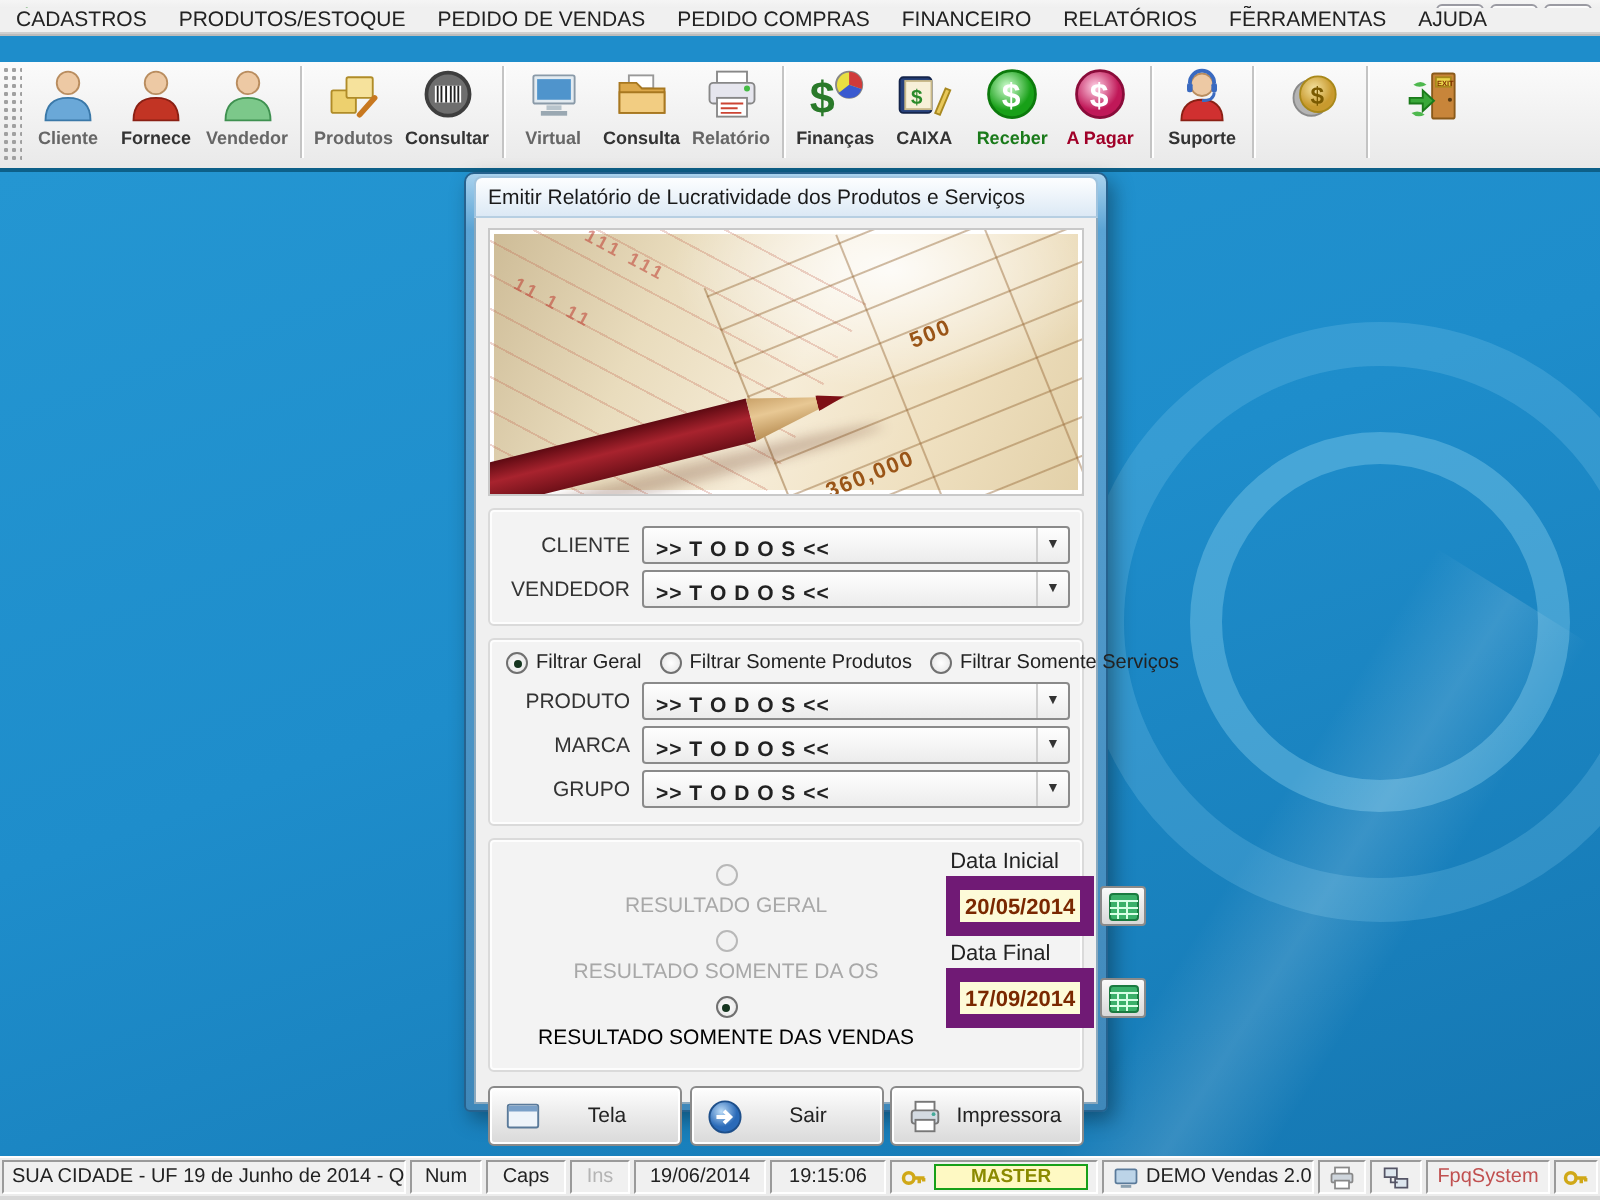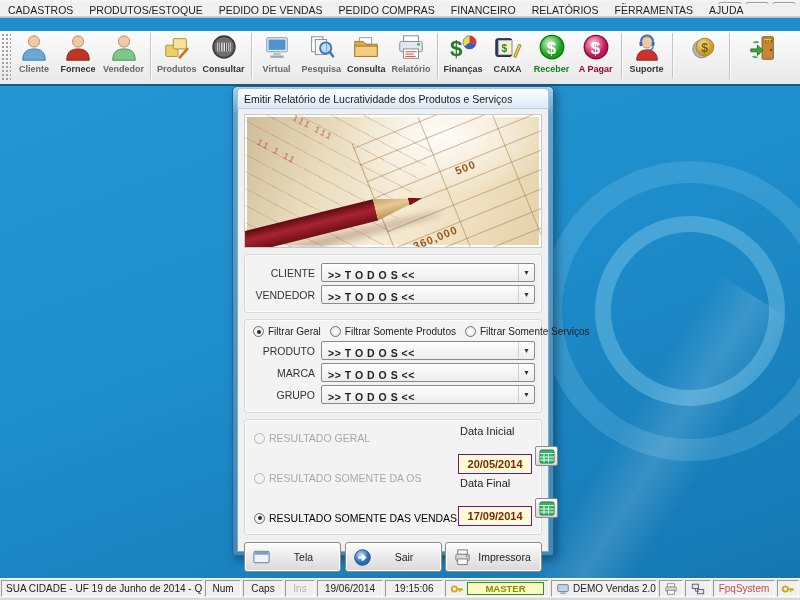--- a/index.html
+++ b/index.html
@@ -94,26 +94,26 @@
   .radio { display:flex; align-items:center; gap:4px; cursor:pointer; white-space:nowrap; }
   .rb { width:11px; height:11px; border-radius:50%; border:1px solid #707070;
     background:radial-gradient(#fff,#e2e2e2); position:relative; flex:0 0 auto; }
   .rb.checked::after { content:""; position:absolute; left:2.5px; top:2.5px; width:4px; height:4px;
     border-radius:50%; background:#15351f; }
   .rb.disabled { border-color:#b8b8b8; background:#f2f2f2; }
   .radio.disabled { color:#a8a8a8; cursor:default; }
 
   .result-panel { display:flex; }
   .result-left { flex:1; display:flex; flex-direction:column; justify-content:space-between; padding:4px 0 2px 2px; }
-  .result-left .radio { font-size:10.5px; margin:3px 1px; }
+  .result-left .radio { font-size:10.5px; margin:3px 16px;flex-direction:column; }
   .dates { width:104px; flex:0 0 auto; }
   .dlabel { font-size:11px; color:#222; margin:0 0 1px 2px; }
   .date-row { display:flex; align-items:center; gap:3px; margin-bottom:3px; }
-  .date-input { width:74px; height:20px; background:#fdfbd8; border:1px solid #701a75;
-    font-size:11px; font-weight:bold; color:#7a2800; text-align:center; line-height:18px;margin-top:16px; }
+  .date-input { width:74px; height:30px; background:#fdfbd8; border:7px solid #701a75;
+    font-size:11px; font-weight:bold; color:#7a2800; text-align:center; line-height:18px; }
   .cal-btn { width:23px; height:20px; border:1px solid #8a8a8a; border-radius:2px;
     background:linear-gradient(#fafafa,#d8d8d8); display:flex; align-items:center; justify-content:center; cursor:pointer; }
 
   .btn-row { display:flex; justify-content:space-between; margin-top:7px; }
   .dlg-btn { width:97px; height:30px; border:1px solid #8a8a8a; border-radius:3px;
     background:linear-gradient(#fefefe,#ececec 45%,#d9d9d9); box-shadow:inset 0 0 0 1px #fff;
     display:flex; align-items:center; cursor:pointer; font-family:"Liberation Sans",sans-serif; }
   .dlg-btn svg { width:19px; height:19px; margin:0 2px 0 7px; flex:0 0 auto; }
   .dlg-btn .blabel { flex:1; text-align:center; font-size:10.5px; color:#222; padding-right:6px; }
 
@@ -219,29 +219,20 @@
     <span class="tb-sep"></span>
 
     <div class="tb-item">
       <svg viewBox="0 0 32 32">
         <rect x="5" y="5" width="22" height="15" rx="1" fill="#e3ebf1" stroke="#8a9aa8"></rect>
         <rect x="7" y="7" width="18" height="11" fill="#4f94cc"></rect>
         <rect x="12" y="21" width="8" height="2.5" fill="#b8c4cc"></rect>
         <rect x="9" y="24" width="14" height="2.5" fill="#9aa8b2"></rect>
       </svg>
       <span class="tb-label gray">Virtual</span>
-    </div>
-    <div class="tb-item">
-      <svg viewBox="0 0 32 32">
-        <rect x="6" y="4" width="12" height="16" fill="#fff" stroke="#8a8a8a"></rect>
-        <rect x="10" y="7" width="12" height="16" fill="#f3f7fd" stroke="#8a8a8a"></rect>
-        <circle cx="21" cy="16" r="6" fill="rgba(130,185,230,.45)" stroke="#3a78b0" stroke-width="2"></circle>
-        <path d="M25.5 20.5 L29 25" stroke="#3a78b0" stroke-width="2.5" stroke-linecap="round"></path>
-      </svg>
-      <span class="tb-label gray">Pesquisa</span>
     </div>
     <div class="tb-item">
       <svg viewBox="0 0 32 32">
         <rect x="9" y="5" width="13" height="7" fill="#fff" stroke="#999"></rect>
         <path d="M4 9h9l3 3h12v13H4z" fill="#dca84a" stroke="#a87820"></path>
         <path d="M4 14h24v11H4z" fill="#f2cd82" stroke="#a87820"></path>
       </svg>
       <span class="tb-label">Consulta</span>
     </div>
     <div class="tb-item">

